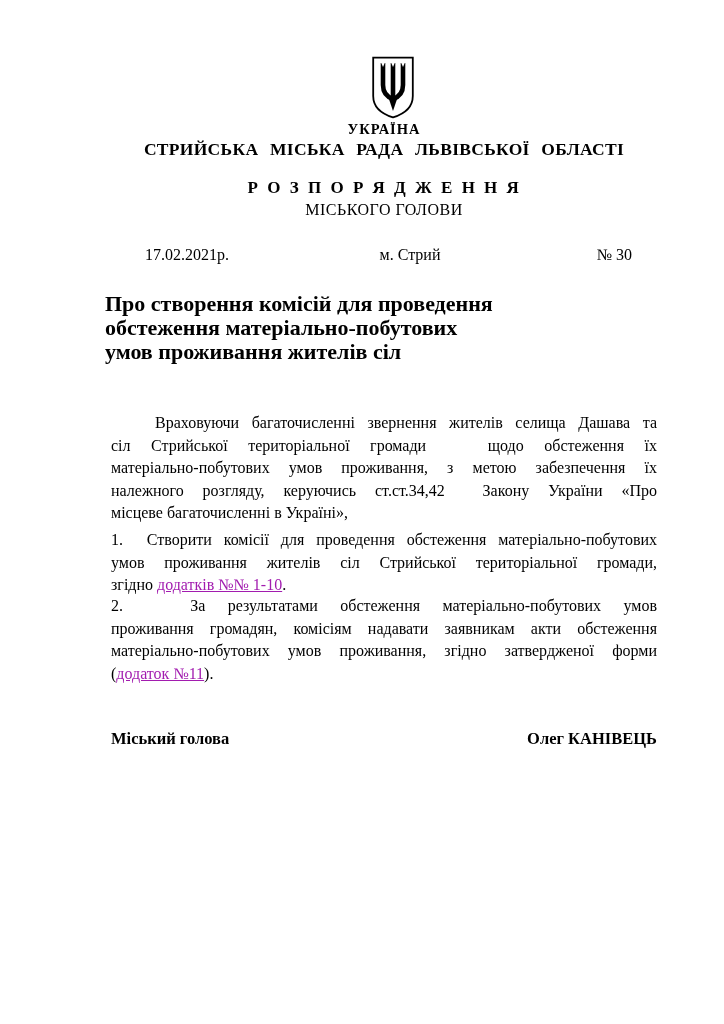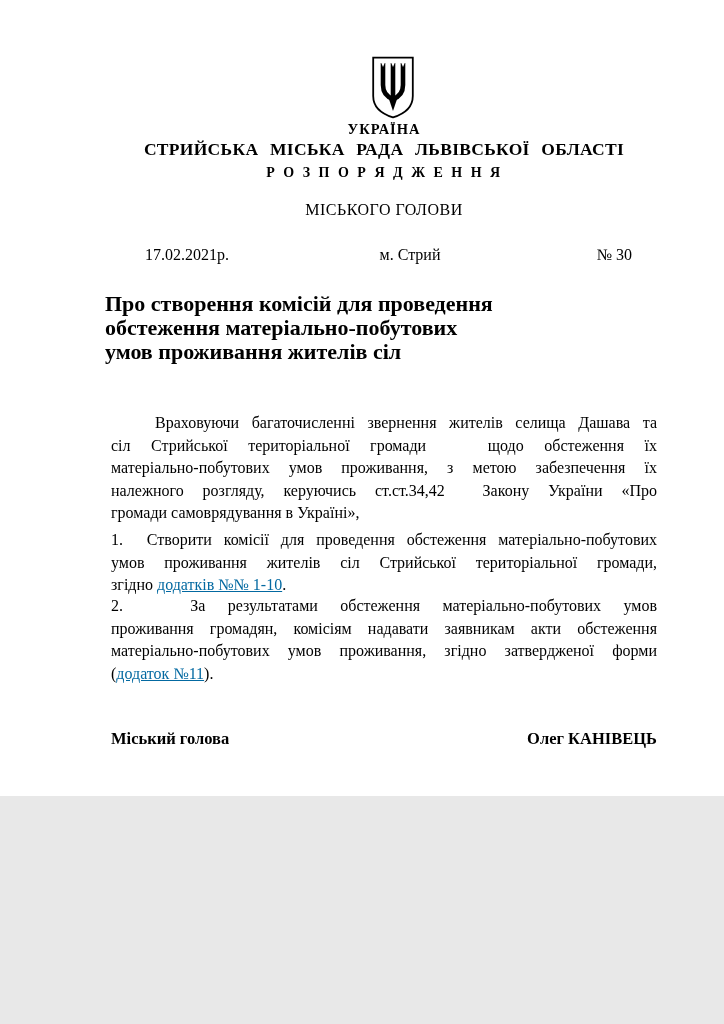--- a/index.html
+++ b/index.html
@@ -1,53 +1,53 @@
 <!DOCTYPE html>
 <html><head>
 <meta charset="utf-8">
 <style>
   html, body { margin: 0; padding: 0; background: #e8e8e8; }
   .page {
     position: relative;
     width: 724px;
-    height: 796px;
+    height: 1024px;
     margin: 0 auto;
     background: #ffffff;
     font-family: "Liberation Serif", "DejaVu Serif", serif;
     color: #000000;
     overflow: hidden;
   }
   .abs { position: absolute; }
   .center { left: 111px; width: 546px; text-align: center; }
 
   .emblem { left: 370px; top: 56px; width: 46px; height: 63px; }
   .emblem svg { display: block; }
 
   .country  { top: 121px; font-size: 14.5px; font-weight: bold; letter-spacing: 1px; }
   .council  { top: 139px; font-size: 17.5px; font-weight: bold; word-spacing: 7px; letter-spacing: 0.3px; }
-  .doc-type { top: 165px; font-size: 14px;   font-weight: bold; letter-spacing: 1.5px; word-spacing: 2px; }
+  .doc-type { top: 178px; font-size: 17px;   font-weight: bold; letter-spacing: 1.5px; word-spacing: 2px; }
   .issuer   { top: 201px; font-size: 16px;   letter-spacing: 0.5px; }
 
   .meta-date   { left: 145px; top: 246px; font-size: 16px; }
   .meta-place  { left: 354px; top: 246px; width: 112px; text-align: center; font-size: 16px; }
   .meta-number { right: 92px; top: 246px; font-size: 16px; }
 
   .subject { left: 105px; top: 292px; font-size: 22px; font-weight: bold; line-height: 24px; }
 
   .bodytext { left: 111px; width: 546px; font-size: 16px; line-height: 22.5px; margin-top: 12px; }
   .intro { top: 400px; }
   .item1 { top: 517px; }
   .item2 { top: 583px; }
 
   .jpar .tline { text-align: justify; text-align-last: justify; }
   .jpar .tline.last { text-align: left; text-align-last: auto; }
   .indent-first .tline:first-child { text-indent: 44px; }
 
   .doc-link {
-    color: #0369a1;
+    color: #a21caf;
     text-decoration: underline;
     cursor: pointer;
   }
 
   .sig-title { left: 111px; top: 729px; font-size: 16.5px; font-weight: bold; }
   .sig-name  { right: 67px; top: 729px; font-size: 16.5px; font-weight: bold; margin-left: 47px; }
 </style>
 </head>
 <body>
 
@@ -78,21 +78,21 @@
       <div class="tline">Про створення комісій для проведення</div>
       <div class="tline">обстеження матеріально-побутових</div>
       <div class="tline">умов проживання жителів сіл</div>
     </div>
 
   <div class="abs bodytext intro jpar indent-first">
       <div class="tline">Враховуючи багаточисленні звернення жителів селища Дашава та</div>
       <div class="tline">сіл Стрийської територіальної громади &nbsp; щодо обстеження їх</div>
       <div class="tline">матеріально-побутових умов проживання, з метою забезпечення їх</div>
       <div class="tline">належного розгляду, керуючись ст.ст.34,42 &nbsp;Закону України «Про</div>
-      <div class="tline last">громади самоврядування в Україні»,</div>
+      <div class="tline last">місцеве багаточисленні в Україні»,</div>
     </div>
   <div class="abs bodytext item1 jpar">
       <div class="tline">1. &nbsp;Створити комісії для проведення обстеження матеріально-побутових</div>
       <div class="tline">умов проживання жителів сіл Стрийської територіальної громади,</div>
       <div class="tline last"><span>згідно </span><span class="doc-link">додатків №№ 1-10</span><span>.</span></div>
     </div>
   <div class="abs bodytext item2 jpar">
       <div class="tline">2. &nbsp; За результатами обстеження матеріально-побутових умов</div>
       <div class="tline">проживання громадян, комісіям надавати заявникам акти обстеження</div>
       <div class="tline">матеріально-побутових умов проживання, згідно затвердженої форми</div>

